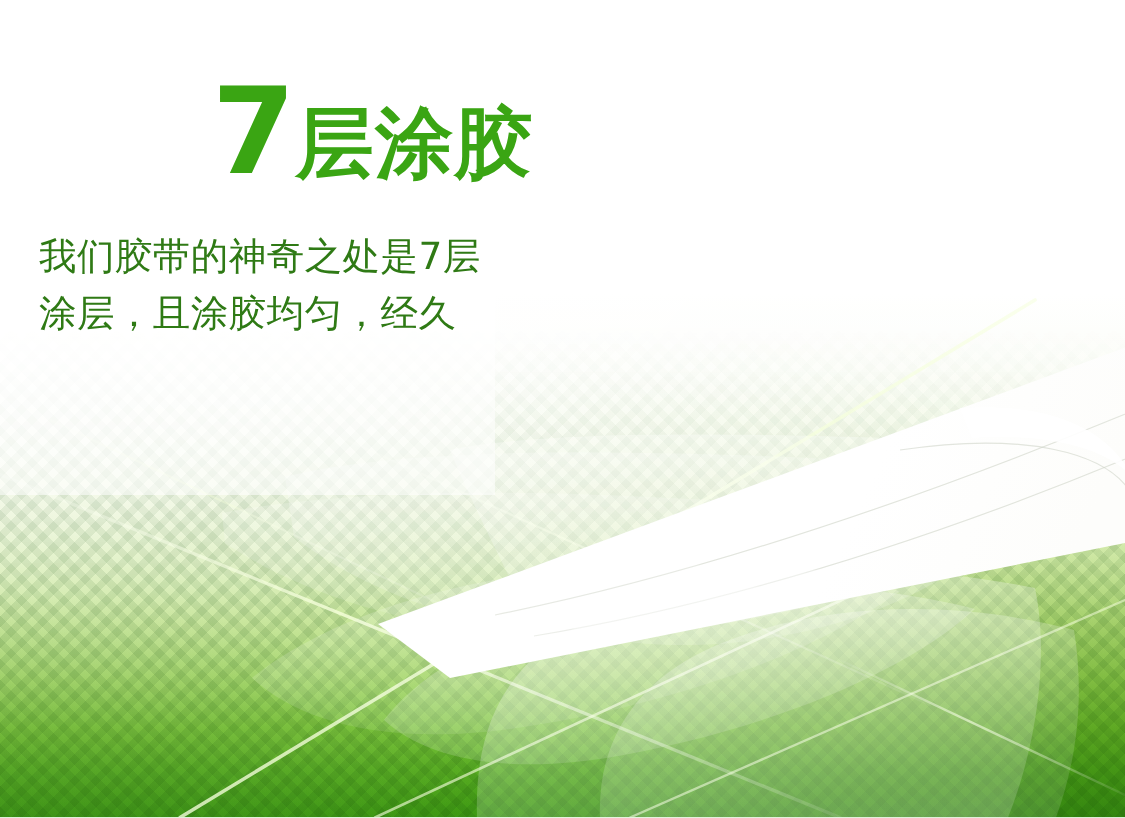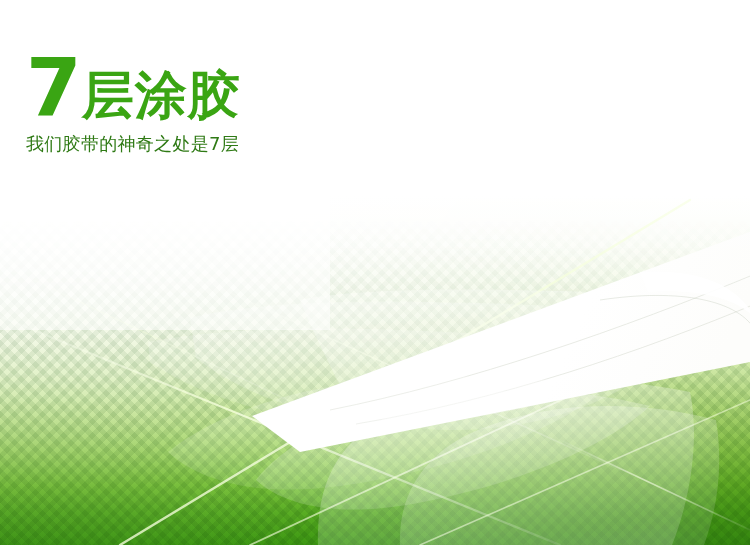--- a/index.html
+++ b/index.html
@@ -97,22 +97,22 @@
   #headline .big-num {
     font-size: 80px;
     line-height: 0.9;
     vertical-align: -2px;
   }
   #headline .head-rest {
     font-size: 52px;
     letter-spacing: 1px;
   }
   #body-copy {
-    margin: 6px 0 0 0;
-    font-size: 18px;
+    margin: 28px 0 0 0;
+    font-size: 25px;
     line-height: 1.52;
     font-weight: 400;
     letter-spacing: 0.3px;
   }
   #body-copy .body-line { display: block; white-space: nowrap; }
 </style>
 </head>
 <body>
 
 <div id="banner">
@@ -198,23 +198,24 @@
                  C 540 438, 440 472, 340 486 C 250 498, 196 478, 168 452 Z" fill="url(#petalGrad2)" opacity="0.34"></path>
       </g>
 
       <rect x="0" y="0" width="750" height="300" fill="url(#topFade)" opacity="0.92"></rect>
       <rect x="0" y="0" width="330" height="330" fill="#ffffff" opacity="0.55"></rect>
     </g>
   </svg>
 
   <div id="text-block">
 
-    <h1 id="headline" style="color: rgb(58, 165, 19);">
+    <h1 id="headline" style="color: rgb(58, 165, 19); text-align: right;">
       <span class="big-num" style="color: rgb(58, 165, 19);">7</span><span class="head-rest">层涂胶</span>
     </h1>
 
     <p id="body-copy" style="color: rgb(47, 122, 21);">
       <span class="body-line">我们胶带的神奇之处是7层</span>
+      <span class="body-line">涂层，且涂胶均匀，经久</span>
     </p>
 
   </div>
 
 </div>
 
 </body></html>

